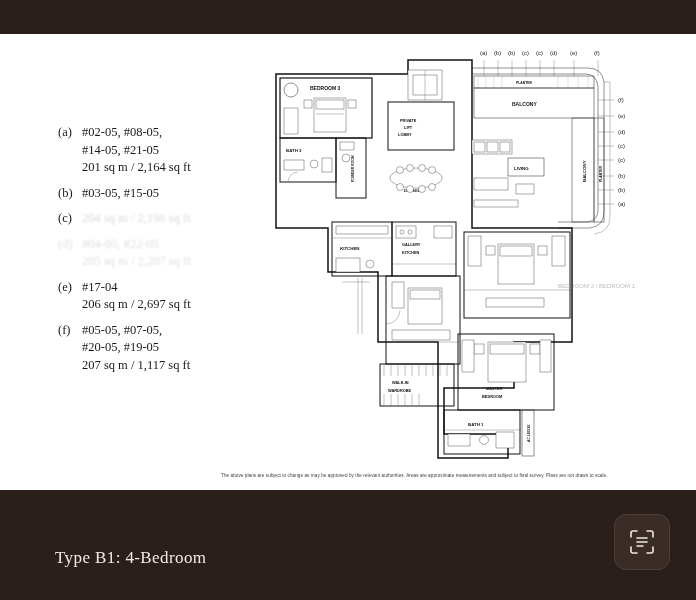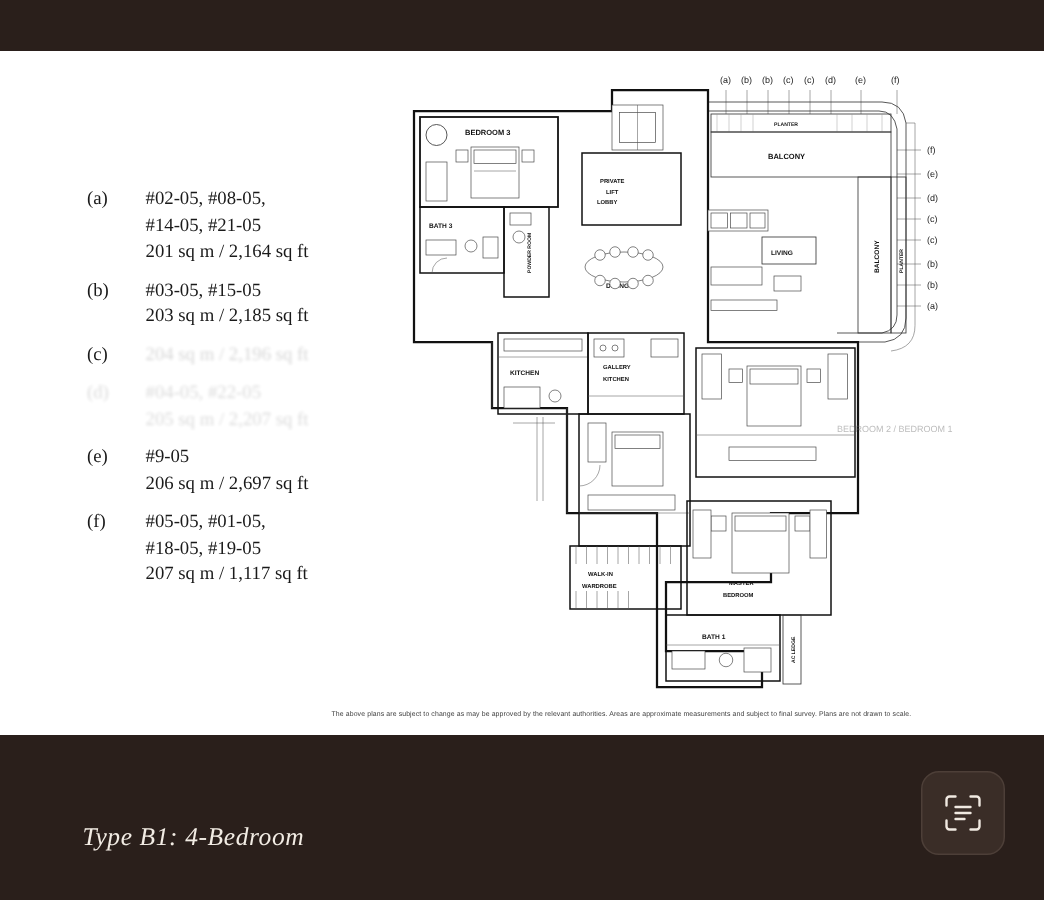--- a/index.html
+++ b/index.html
@@ -31,21 +31,20 @@
     width: 696px; height: 110px;
     background: #2a1f1b;
   }
   .plan-title {
     position: absolute;
     left: 55px;
     top: 548px;
     color: #f2ece4;
     font-family: "Liberation Serif", serif;
     font-size: 17px;
-    font-style: italic;
     letter-spacing: 0.4px;
     white-space: nowrap;
   }
   .scan-button {
     position: absolute;
     right: 26px;
     top: 514px;
     width: 54px;
     height: 54px;
     border-radius: 12px;
@@ -70,21 +69,21 @@
   }
   .legend-item {
     display: flex;
     margin-bottom: 8px;
   }
   .legend-key {
     width: 24px;
     flex: 0 0 24px;
     text-align: left;
   }
-  .legend-lines { flex: 1 1 auto; margin-left: 15px; }
+  .legend-lines { flex: 1 1 auto; }
   .legend-line { white-space: nowrap; }
   .legend-item.faded2 {
     opacity: 0.16;
     filter: blur(0.9px);
   }
 
   
   .plan {
     position: absolute;
     left: 258px;
@@ -146,21 +145,20 @@
         <div class="legend-line">#02-05, #08-05,</div>
         <div class="legend-line">#14-05, #21-05</div>
         <div class="legend-line">201 sq m / 2,164 sq ft</div>
       </div>
     </div>
 
     <div class="legend-item">
       <div class="legend-key">(b)</div>
       <div class="legend-lines">
         <div class="legend-line">#03-05, #15-05</div>
-        <div class="legend-line">203 sq m / 2,185 sq ft</div>
       </div>
     </div>
 
     <div class="legend-item">
       <div class="legend-key">(c)</div>
       <div class="legend-lines">
         <div class="legend-line" style="opacity:.18;filter:blur(1px);">204 sq m / 2,196 sq ft</div>
       </div>
     </div>
 
@@ -168,30 +166,30 @@
       <div class="legend-key">(d)</div>
       <div class="legend-lines">
         <div class="legend-line">#04-05, #22-05</div>
         <div class="legend-line">205 sq m / 2,207 sq ft</div>
       </div>
     </div>
 
     <div class="legend-item">
       <div class="legend-key">(e)</div>
       <div class="legend-lines">
-        <div class="legend-line">#9-05</div>
+        <div class="legend-line">#17-04</div>
         <div class="legend-line">206 sq m / 2,697 sq ft</div>
       </div>
     </div>
 
     <div class="legend-item">
       <div class="legend-key">(f)</div>
       <div class="legend-lines">
-        <div class="legend-line">#05-05, #01-05,</div>
-        <div class="legend-line">#18-05, #19-05</div>
+        <div class="legend-line">#05-05, #07-05,</div>
+        <div class="legend-line">#20-05, #19-05</div>
         <div class="legend-line">207 sq m / 1,117 sq ft</div>
       </div>
     </div>
 
   </div>
 
   <div class="plan">
     <svg width="430" height="440" viewBox="0 0 430 440" xmlns="http://www.w3.org/2000/svg">
 
       <g>

